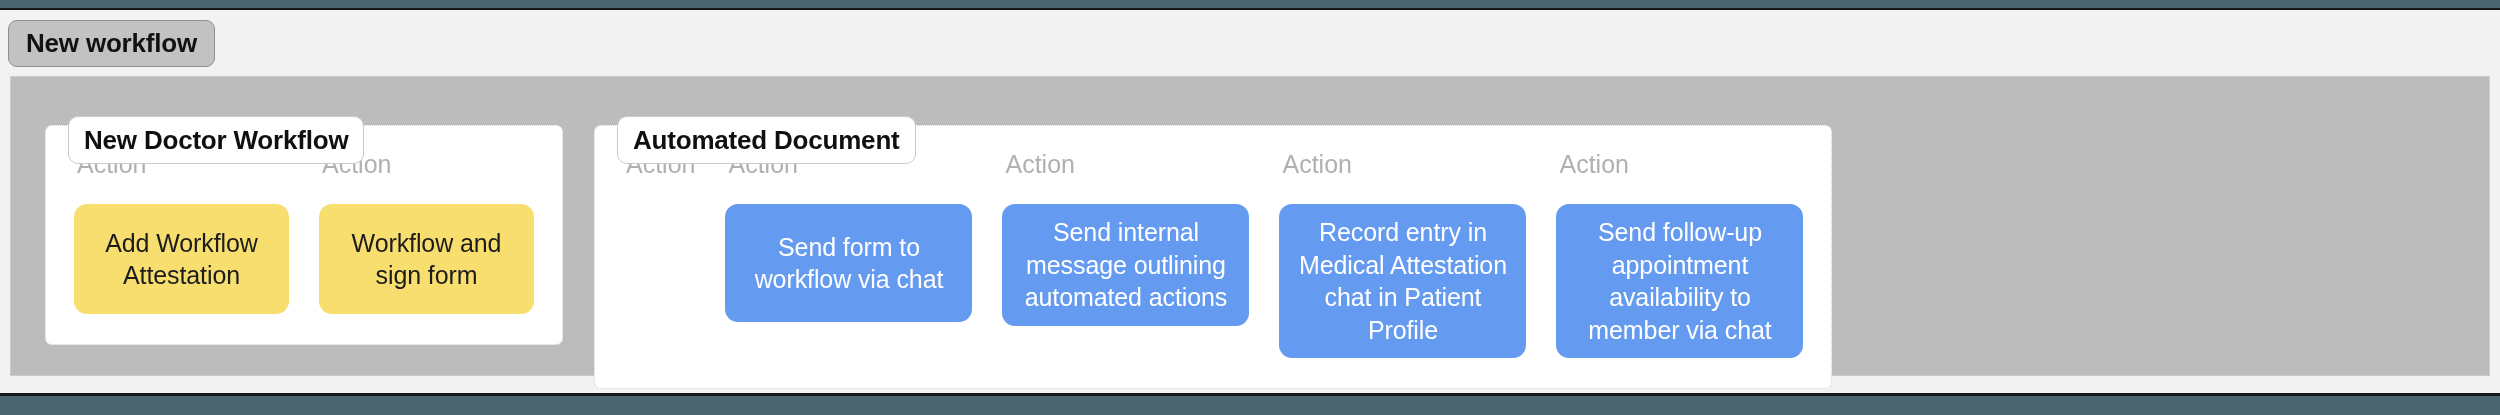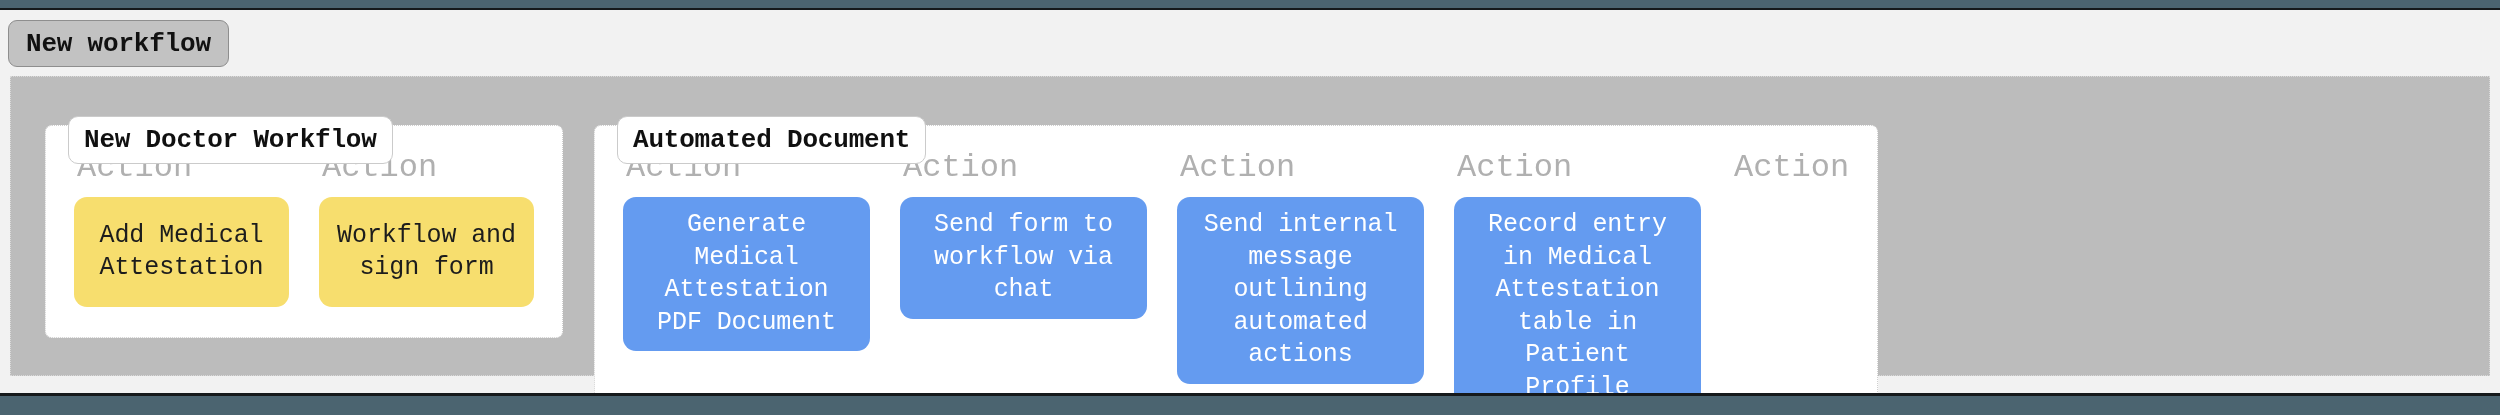--- a/index.html
+++ b/index.html
@@ -11,21 +11,20 @@
     font-family: "Liberation Sans", sans-serif;
     -webkit-font-smoothing: antialiased;
   }
 
   .screen {
     position: relative;
     width: 2500px;
     height: 415px;
     overflow: hidden;
     background: #f2f2f2;
-    font-family: Liberation Mono, monospace;
   }
 
   
   .chrome-bar-top {
     position: absolute;
     left: 0;
     top: 0;
     width: 2500px;
     height: 10px;
     background: #4b6470;
@@ -128,24 +127,24 @@
     z-index: 4;
   }
 
   
   .node-col {
     display: flex;
     flex-direction: column;
     align-items: flex-start;
   }
   .node-kind {
-    font-size: 32px;
+    font-size: 25px;
     color: #b0b0b0;
     line-height: 1;
-    margin-bottom: 13px;
+    margin-bottom: 27px;
     padding-left: 3px;
     white-space: nowrap;
   }
   .node-card {
     width: 215px;
     min-height: 110px;
     border-radius: 13px;
     display: flex;
     align-items: center;
     justify-content: center;
@@ -180,57 +179,57 @@
 
   <div class="canvas">
     <div class="groups">
 
       <div class="group">
         <div class="group-label">New Doctor Workflow</div>
         <div class="group-body">
 
           <div class="node-col">
             <div class="node-kind">Action</div>
-            <div class="node-card yellow">Add Medical Attestation</div>
+            <div class="node-card yellow">Add Workflow Attestation</div>
           </div>
 
           <div class="node-col">
             <div class="node-kind">Action</div>
             <div class="node-card yellow">Workflow and sign form</div>
           </div>
 
         </div>
       </div>
 
       <div class="group wide">
         <div class="group-label">Automated Document</div>
         <div class="group-body">
 
           <div class="node-col">
             <div class="node-kind">Action</div>
-            <div class="node-card blue">Generate Medical Attestation PDF Document</div>
           </div>
 
           <div class="node-col">
             <div class="node-kind">Action</div>
             <div class="node-card blue">Send form to workflow via chat</div>
           </div>
 
           <div class="node-col">
             <div class="node-kind">Action</div>
             <div class="node-card blue">Send internal message outlining automated actions</div>
           </div>
 
           <div class="node-col">
             <div class="node-kind">Action</div>
-            <div class="node-card blue">Record entry in Medical Attestation table in Patient Profile</div>
-          </div>
-
-          <div class="node-col">
-            <div class="node-kind">Action</div>
+            <div class="node-card blue">Record entry in Medical Attestation chat in Patient Profile</div>
+          </div>
+
+          <div class="node-col">
+            <div class="node-kind">Action</div>
+            <div class="node-card blue">Send follow-up appointment availability to member via chat</div>
           </div>
 
         </div>
       </div>
 
     </div>
   </div>
 
   <div class="chrome-bar-bottom"></div>
 </div>

